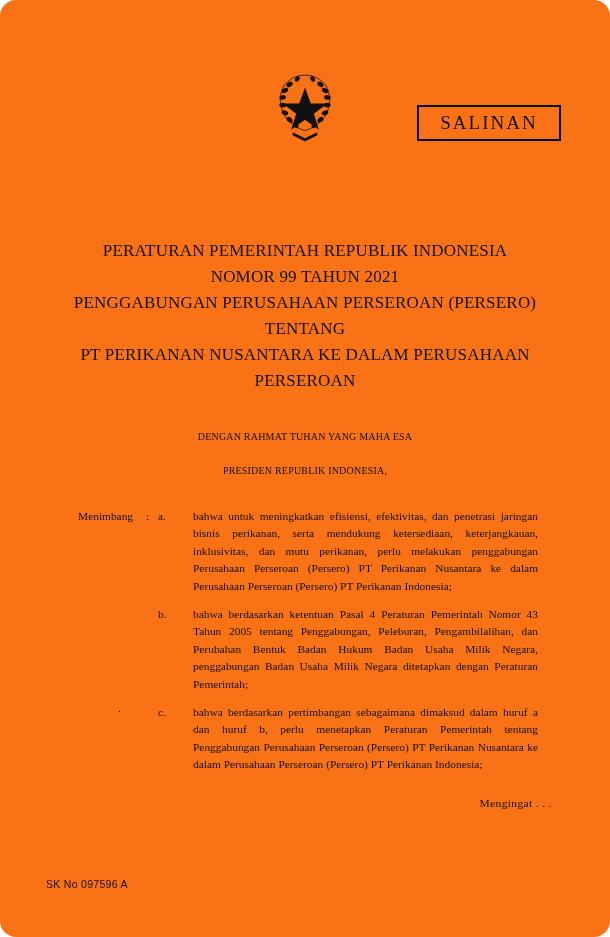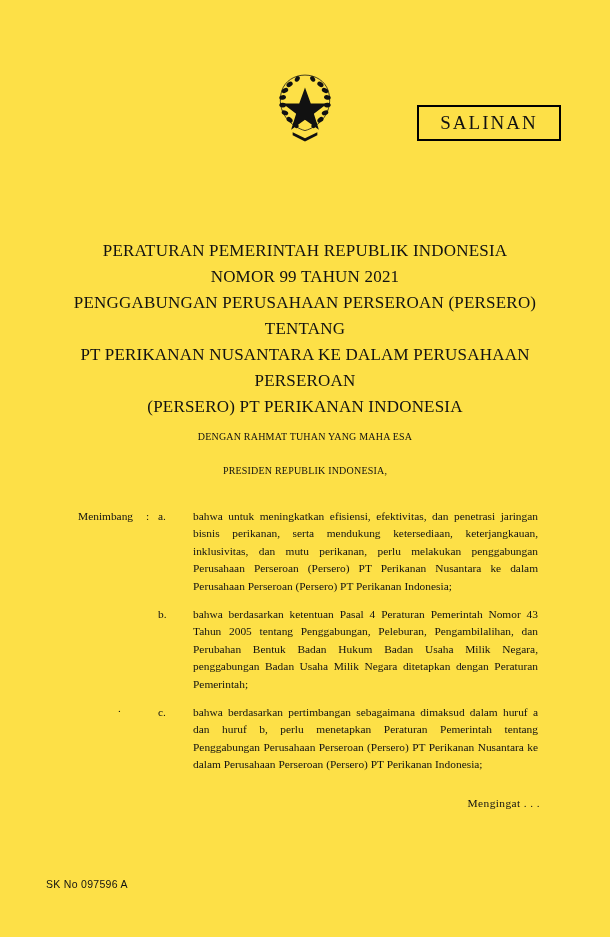--- a/index.html
+++ b/index.html
@@ -11,21 +11,22 @@
     width: 610px;
     height: 937px;
     position: relative;
     font-family: "Liberation Serif", serif;
     color: #111111;
     overflow: hidden;
   }
   .page {
     position: absolute;
     inset: 0;
-    background: #fde047;
+    background: #f97316;
+    border-radius: 16px;
   }
 
   
   .emblem-wrap {
     position: absolute;
     top: 72px;
     left: 0;
     width: 610px;
     text-align: center;
   }
@@ -131,21 +132,21 @@
     position: absolute;
     left: 40px;
     top: 192px;
     font-size: 11px;
   }
 
   
   .mengingat {
     position: absolute;
     top: 797px;
-    left: 0;
+    left: 12px;
     width: 540px;
     text-align: right;
     font-size: 11.4px;
     letter-spacing: 0.4px;
   }
 
   
   .footer-code {
     position: absolute;
     top: 878px;
@@ -201,21 +202,20 @@
     <span>SALINAN</span>
   </div>
 
 
   <div class="title-block">
     <div>PERATURAN PEMERINTAH REPUBLIK INDONESIA</div>
     <div>NOMOR 99 TAHUN 2021</div>
     <div>PENGGABUNGAN PERUSAHAAN PERSEROAN (PERSERO)</div>
     <div>TENTANG</div>
     <div>PT PERIKANAN NUSANTARA KE DALAM PERUSAHAAN PERSEROAN</div>
-    <div>(PERSERO) PT PERIKANAN INDONESIA</div>
   </div>
 
   <div class="sub-block">
     <div>DENGAN RAHMAT TUHAN YANG MAHA ESA</div>
     <div class="line2">PRESIDEN REPUBLIK INDONESIA,</div>
   </div>
 
   <div class="considering">
 
     <div class="cons-row cons-item">

